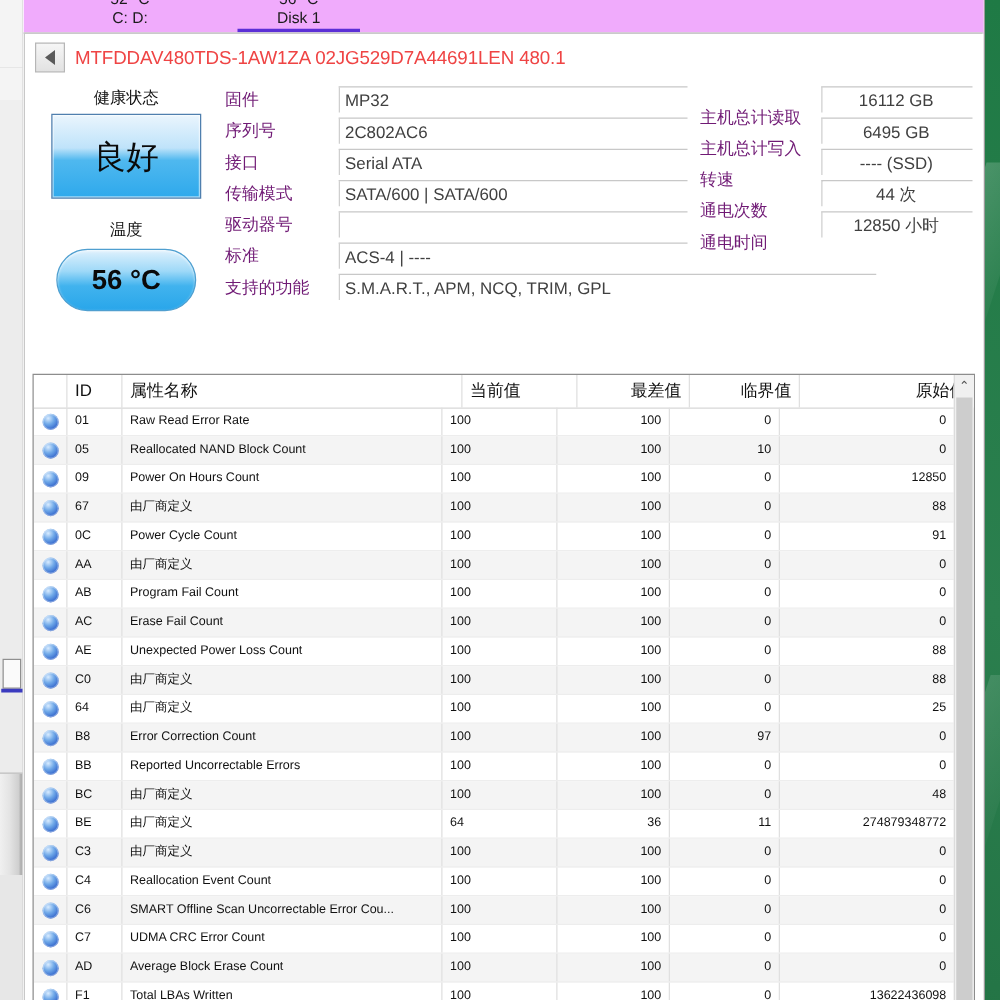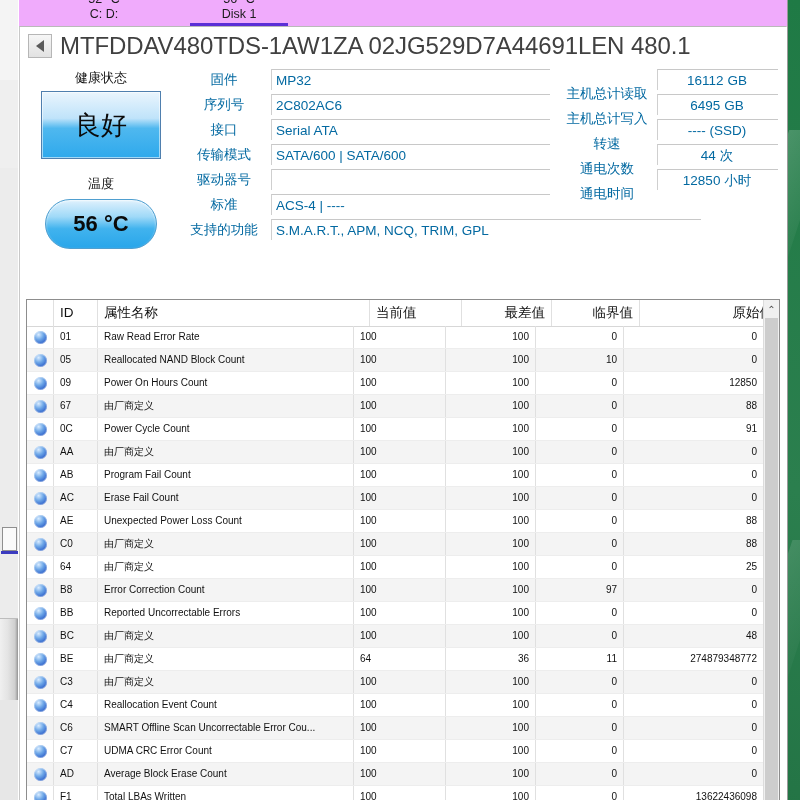--- a/index.html
+++ b/index.html
@@ -103,22 +103,22 @@
     margin-right:8px;
     cursor:pointer;
   }
   .navbtn .tri{
     width:0;height:0;
     border-top:6px solid transparent;
     border-bottom:6px solid transparent;
     border-right:8px solid #5a5a5a;
   }
   .drivetitle{
-    font-size:24px;
-    color:#404040;
+    font-size:15px;
+    color:#ef4444;
     white-space:nowrap;
     letter-spacing:-0.1px;
   }
 
   
   .info{
     position:absolute;left:0;top:38px;right:0;height:226px;
   }
 
   
@@ -152,33 +152,33 @@
   
   .fields{
     position:absolute;top:2px;
   }
   .fields.mid{left:160px;width:370px;}
   .fields.right{left:540px;right:8px;}
   .frow{
     display:flex;align-items:center;height:25px;
   }
   .flabel{
-    flex:0 0 auto;text-align:center;
-    font-size:13.5px;color:#0369a1;
+    flex:0 0 auto;text-align:left;
+    font-size:13.5px;color:#701a75;
     padding-right:3px;
     white-space:nowrap;
   }
   .fields.mid .flabel{width:88px;}
   .fields.right .flabel{width:94px;margin-top:29px;}
   .fval{
     flex:1 1 auto;height:21px;
     border:1px solid #cfcfcf;border-right:none;border-bottom:none;
     border-top-color:#c8c8c8;
     background:#ffffff;
-    font-size:13.5px;color:#0369a1;
+    font-size:13.5px;color:#404040;
     line-height:21px;
     padding:0 4px;
     box-sizing:border-box;
     white-space:nowrap;overflow:hidden;
     cursor:text;
   }
   .fields.right .fval{text-align:center;padding-right:6px;}
 
   
   .tablewrap{

